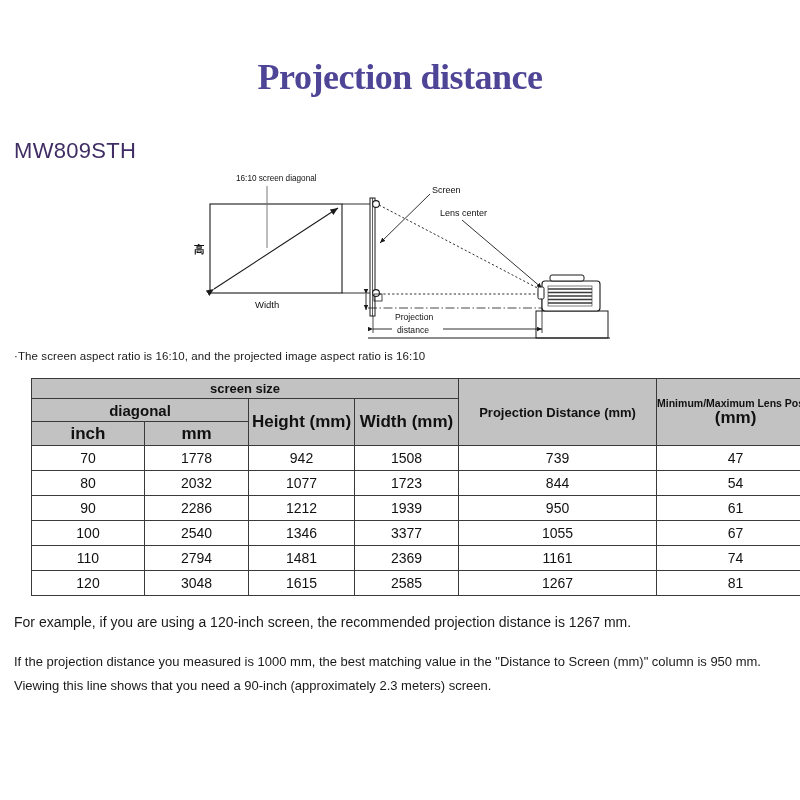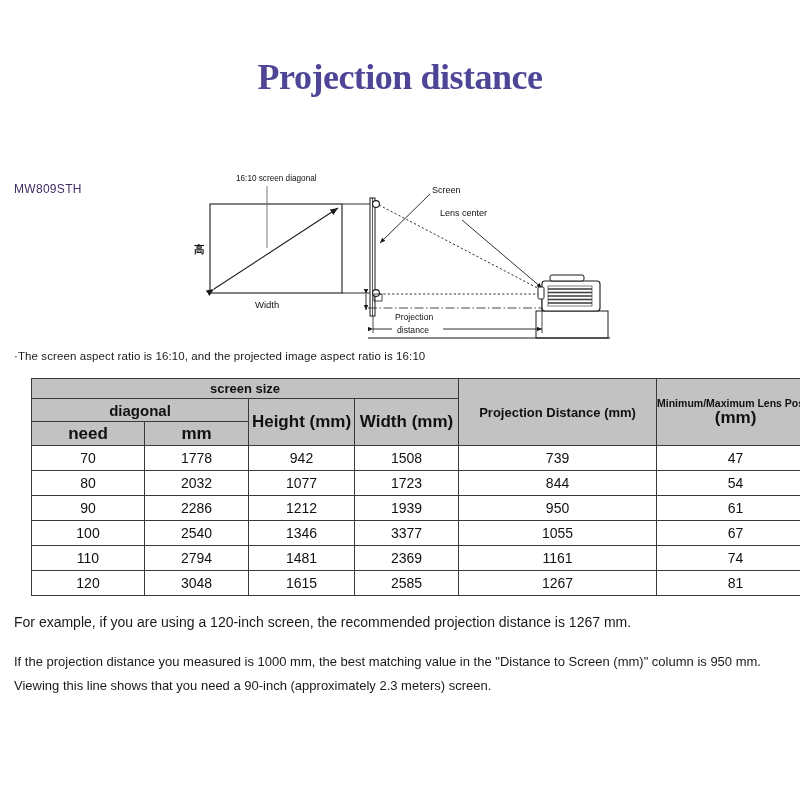--- a/index.html
+++ b/index.html
@@ -24,25 +24,24 @@
     text-align: center;
     font-size: 36px;
     font-weight: 700;
     letter-spacing: -0.5px;
     color: #4f4596;
     font-family: "Liberation Serif", serif;
   }
   #model {
     position: absolute;
     left: 14px; top: 138px;
-    font-size: 12px;
+    font-size: 22px;
     font-weight: 400;
     letter-spacing: 0.3px;
     color: #3f2d63;
-    margin-top: 44px;
   }
 
   
   #diagram {
     position: absolute;
     left: 190px; top: 168px;
     width: 420px; height: 172px;
   }
   #diagram svg { display: block; }
 
@@ -204,21 +203,21 @@
             <div class="h-lens-top">Minimum/Maximum Lens Position</div>
             <div class="h-lens-bot">(mm)</div>
           </th>
         </tr>
         <tr>
           <th class="h-diagonal" colspan="2">diagonal</th>
           <th rowspan="2" class="h-big">Height (mm)</th>
           <th rowspan="2" class="h-big">Width (mm)</th>
         </tr>
         <tr>
-          <th class="h-unit">need</th>
+          <th class="h-unit">inch</th>
           <th class="h-unit">mm</th>
         </tr>
       </thead>
       <tbody id="table-body">
           <tr>
             <td>70</td>
             <td>1778</td>
             <td>942</td>
             <td>1508</td>
             <td>739</td>

